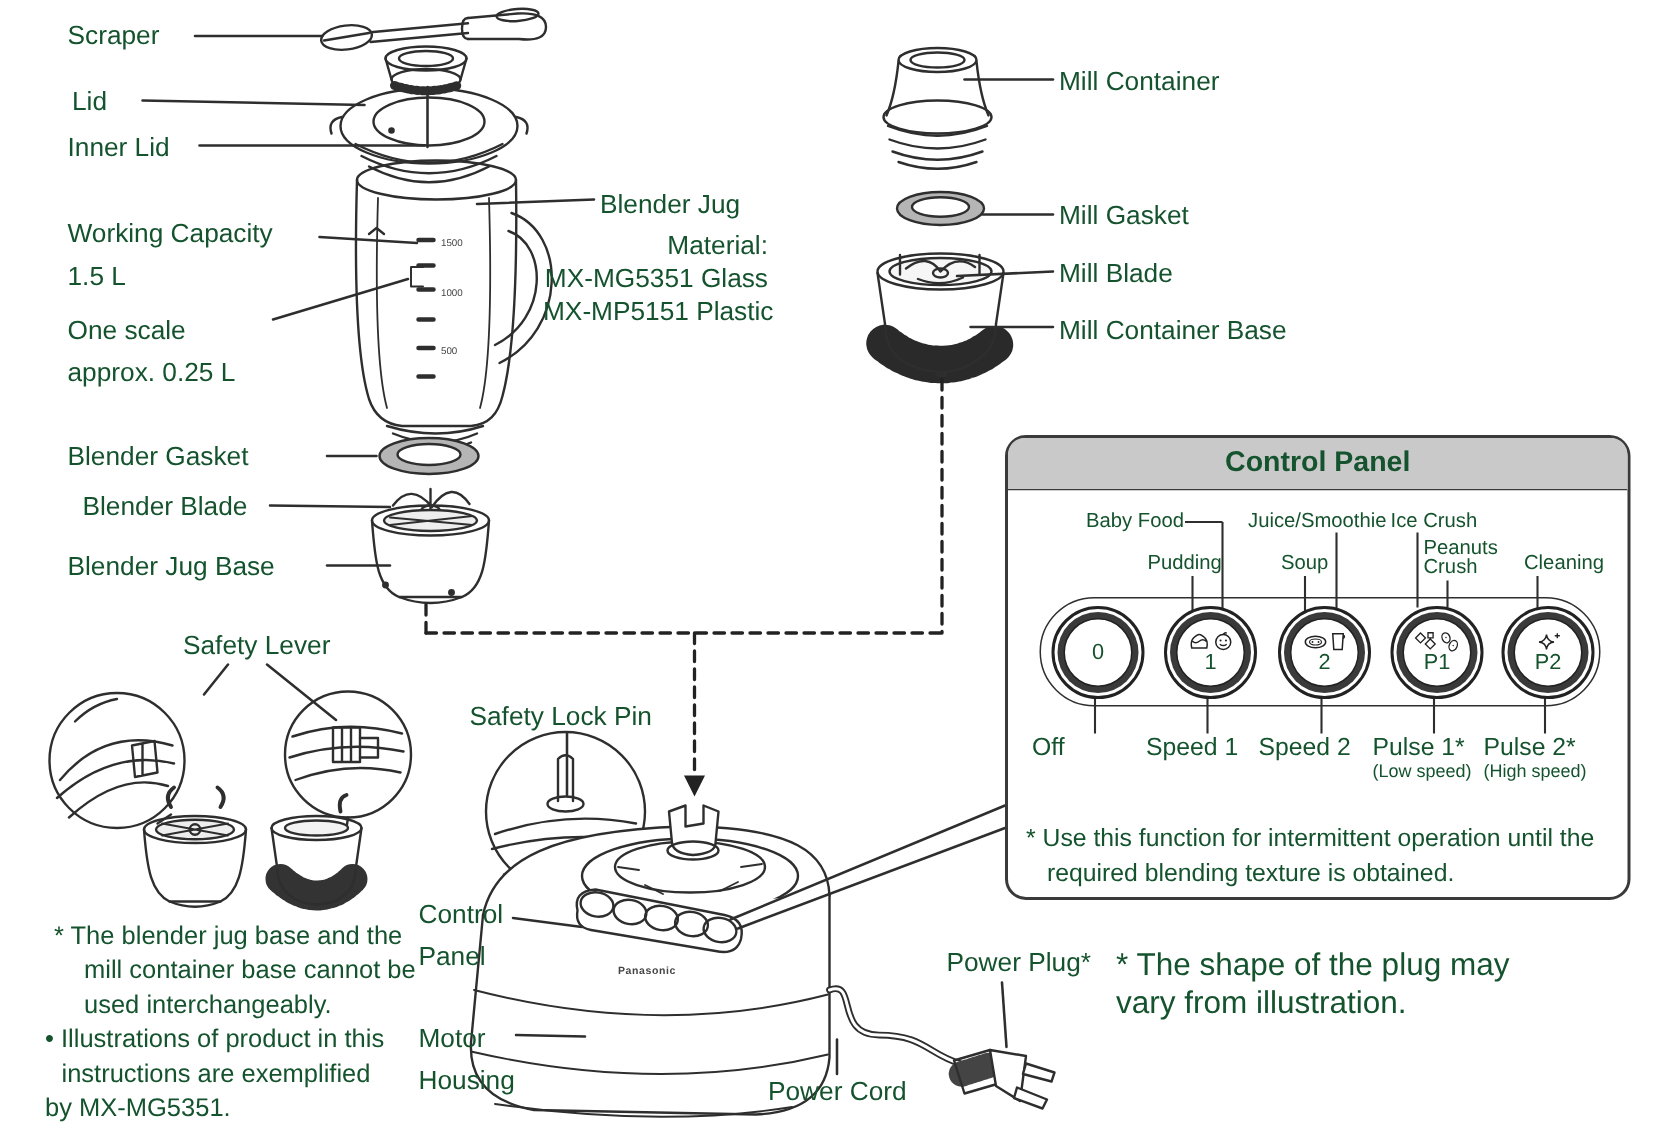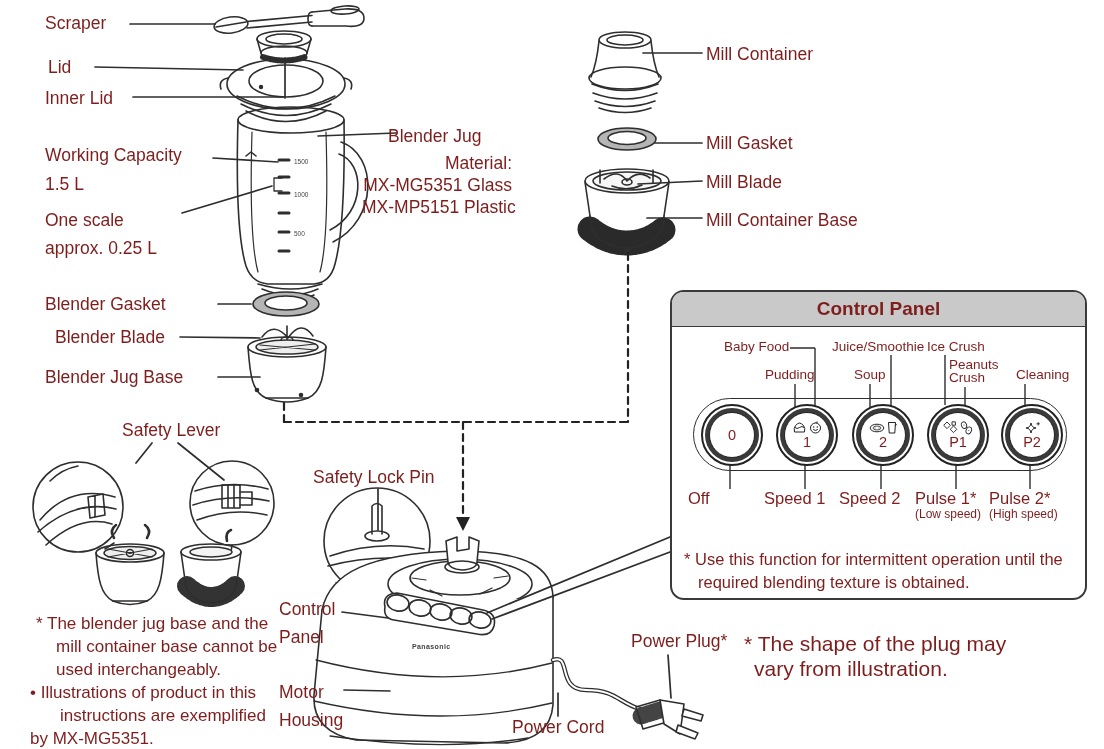--- a/index.html
+++ b/index.html
@@ -1,17 +1,17 @@
 <!DOCTYPE html>
 <html><head>
 <meta charset="utf-8">
 <style>
   html,body{margin:0;padding:0;background:#fff;}
   #stage{position:relative;width:1104px;height:749px;background:#fff;overflow:hidden;
-         font-family:"Liberation Sans",sans-serif;color:#7f1d1d;}
+         font-family:"Liberation Sans",sans-serif;color:#14532d;}
   #lineart{position:absolute;left:0;top:0;z-index:0;}
   .lbl{position:absolute;font-size:17.5px;white-space:nowrap;z-index:2;line-height:1.25;}
   .lbl2{line-height:28px;}
   .small-note{font-size:21px;line-height:25px;}
   .foot{position:absolute;font-size:17px;line-height:23px;z-index:2;}
   .foot .ind{margin-left:20px;}
   
   #cpbox{position:absolute;left:670px;top:290px;width:417px;height:310px;background:#fff;
          border:2px solid #3a3a3a;border-radius:14px;z-index:3;box-sizing:border-box;}
   #cpbox .hdr{height:34px;background:#c9c9c9;border-bottom:1.5px solid #3a3a3a;
@@ -232,21 +232,21 @@
     </g>
   </svg>
 
   <div class="lbl" style="left:45px;top:13px">Scraper</div>
   <div class="lbl" style="left:48px;top:57px">Lid</div>
   <div class="lbl" style="left:45px;top:88px">Inner Lid</div>
   <div class="lbl" style="left:45px;top:145px">Working Capacity</div>
   <div class="lbl" style="left:45px;top:174px">1.5 L</div>
   <div class="lbl" style="left:45px;top:210px">One scale</div>
   <div class="lbl" style="left:45px;top:238px">approx. 0.25 L</div>
-  <div class="lbl" style="left:388px;top:126px">Blender Jug</div>
+  <div class="lbl" style="left:400px;top:126px">Blender Jug</div>
 
   <div class="lbl" style="left:362px;top:153px;width:150px;text-align:right">
     <div>Material:</div>
     <div>MX-MG5351 Glass</div>
     <div>MX-MP5151 Plastic</div>
   </div>
 
   <div class="lbl" style="left:45px;top:294px">Blender Gasket</div>
   <div class="lbl" style="left:55px;top:327px">Blender Blade</div>
   <div class="lbl" style="left:45px;top:367px">Blender Jug Base</div>
@@ -266,31 +266,31 @@
   <div class="lbl lbl2" style="left:279px;top:678px">
     <div>Motor</div>
     <div>Housing</div>
   </div>
 
   <div class="lbl" style="left:512px;top:717px">Power Cord</div>
   <div class="lbl" style="left:631px;top:631px">Power Plug*</div>
 
   <div class="lbl small-note" style="left:744px;top:631px">
     <div>* The shape of the plug may</div>
-    <div style="margin-left:10px">vary from illustration.</div>
+    <div style="margin-left:0">vary from illustration.</div>
   </div>
 
   <div class="foot" style="left:36px;top:612px">
     <div>* The blender jug base and the</div>
     <div class="ind">mill container base cannot be</div>
     <div class="ind">used interchangeably.</div>
   </div>
   <div class="foot" style="left:30px;top:681px">
     <div>• Illustrations of product in this</div>
-    <div style="margin-left:30px">instructions are exemplified</div>
+    <div style="margin-left:11px">instructions are exemplified</div>
     <div style="">by MX-MG5351.</div>
   </div>
 
   <div id="cpbox">
     <div class="hdr">Control Panel</div>
 
     <svg id="cp-lines" width="413" height="306" viewBox="0 0 413 306">
       <path d="M118,56 H143 M143,56 V118 M123,92 V121 M198,92 V121 M219,63 V117 M273,63 V113 M293,95 V113 M353,92 V116 M58,170 V197 M133,170 V197 M209,170 V197 M284,170 V197 M358,170 V197" fill="none" stroke="#2e2e2e" stroke-width="1.4"></path>
     </svg>
 

